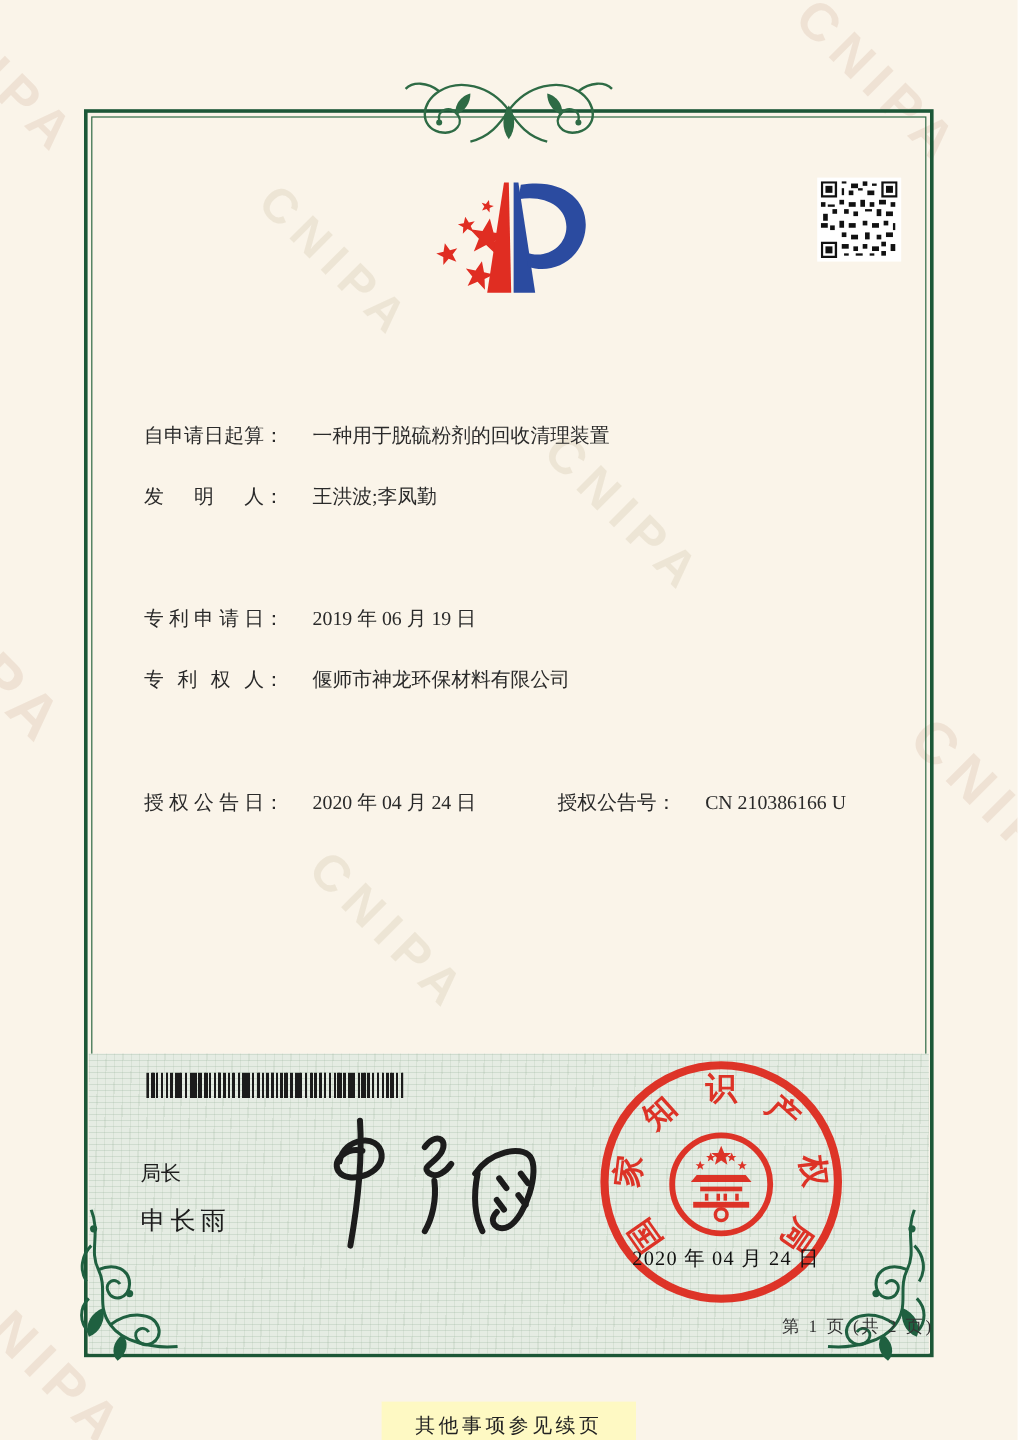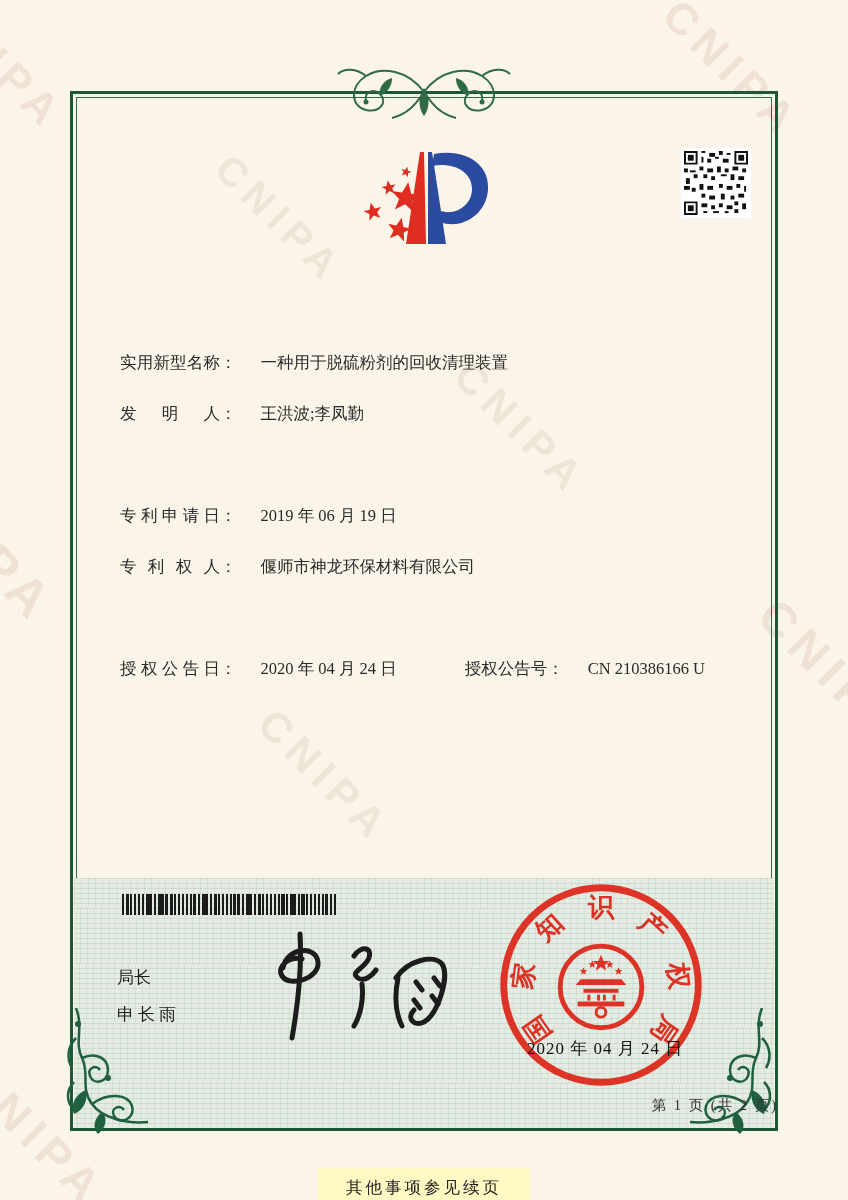--- a/index.html
+++ b/index.html
@@ -55,21 +55,21 @@
   .paras p{margin:0; text-indent:2em;}
   .barcode{
     position:absolute; left:122px; top:894px; width:214px; height:21px;
     background:
       repeating-linear-gradient(90deg,#1b1b1b 0 2px, rgba(0,0,0,0) 2px 4px),
       repeating-linear-gradient(90deg, rgba(0,0,0,0) 0 5px, #1b1b1b 5px 7px, rgba(0,0,0,0) 7px 11px),
       repeating-linear-gradient(90deg, rgba(0,0,0,0) 0 9px, #1b1b1b 9px 10px, rgba(0,0,0,0) 10px 17px);
   }
   .officer-title{position:absolute; left:117px; top:966px; font-size:17px; color:#1d1d1d;
     font-family:"Liberation Sans","DejaVu Sans",sans-serif;}
-  .officer-name{position:absolute; left:117px; top:1003px; font-size:17px; letter-spacing:4px; color:#1d1d1d;
+  .officer-name{position:absolute; left:117px; top:1003px; font-size:21px; letter-spacing:4px; color:#1d1d1d;
     font-family:Liberation Sans, sans-serif;}
   .signature{position:absolute; left:238px; top:926px;}
   .seal{position:absolute; left:494px; top:878px;}
   .seal-date{
     position:absolute; left:505px; top:1037px; width:200px; text-align:center;
     font-size:17px; color:#111; letter-spacing:1px;
   }
   .pageno{
     position:absolute; left:70px; top:1096px; width:708px; text-align:right;
     font-size:14.5px; color:#333; letter-spacing:2px;
@@ -221,21 +221,21 @@
         <rect x="30" y="27" width="2" height="3"></rect>
       <rect x="10" y="31" width="2" height="1"></rect>
         <rect x="15" y="31" width="3" height="1"></rect>
         <rect x="21" y="31" width="2" height="1"></rect>
         <rect x="26" y="30" width="2" height="2"></rect>
     </g>
   </svg>
 
 
   <div class="row" style="top:352px;">
-    <span class="lbl">实用新型名称</span><span>：</span><span class="val">一种用于脱硫粉剂的回收清理装置</span>
+    <span class="lbl">自申请日起算</span><span>：</span><span class="val">一种用于脱硫粉剂的回收清理装置</span>
   </div>
   <div class="row" style="top:403px;">
     <span class="lbl">发明人</span><span>：</span><span class="val">王洪波;李凤勤</span>
   </div>
   <div class="row" style="top:505px;">
     <span class="lbl">专利申请日</span><span>：</span><span class="val">2019 年 06 月 19 日</span>
   </div>
   <div class="row" style="top:556px;">
     <span class="lbl">专利权人</span><span>：</span><span class="val">偃师市神龙环保材料有限公司</span>
   </div>

